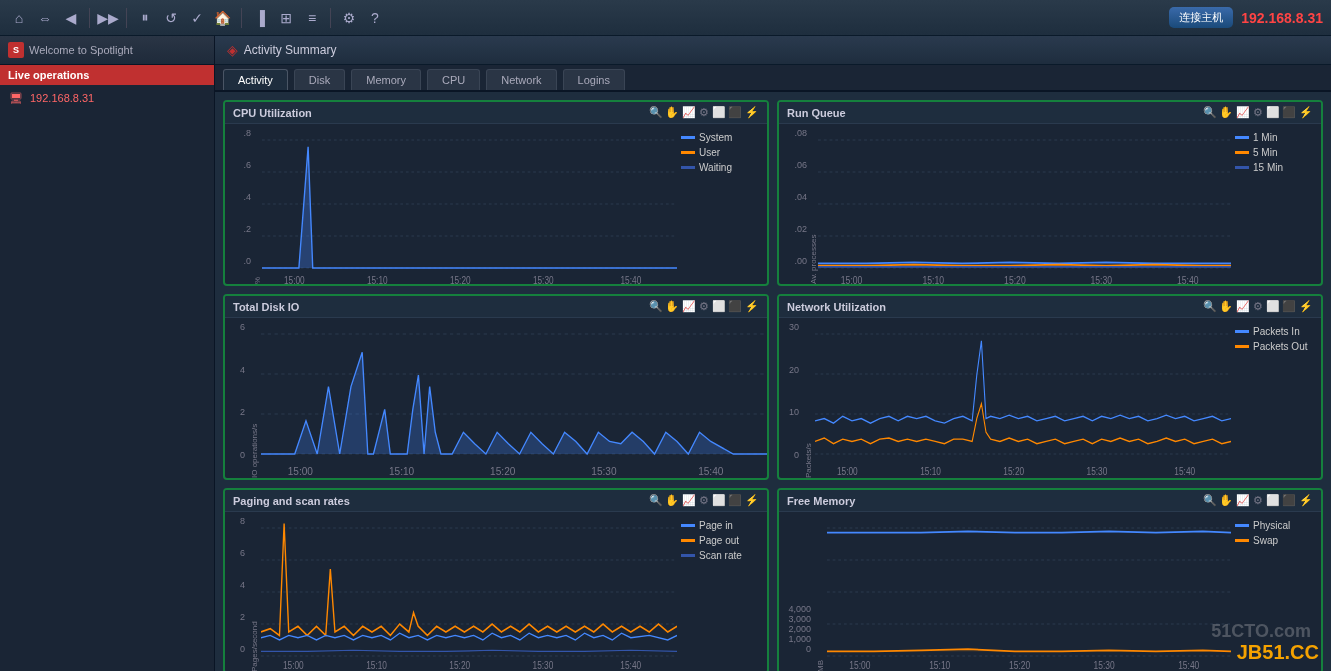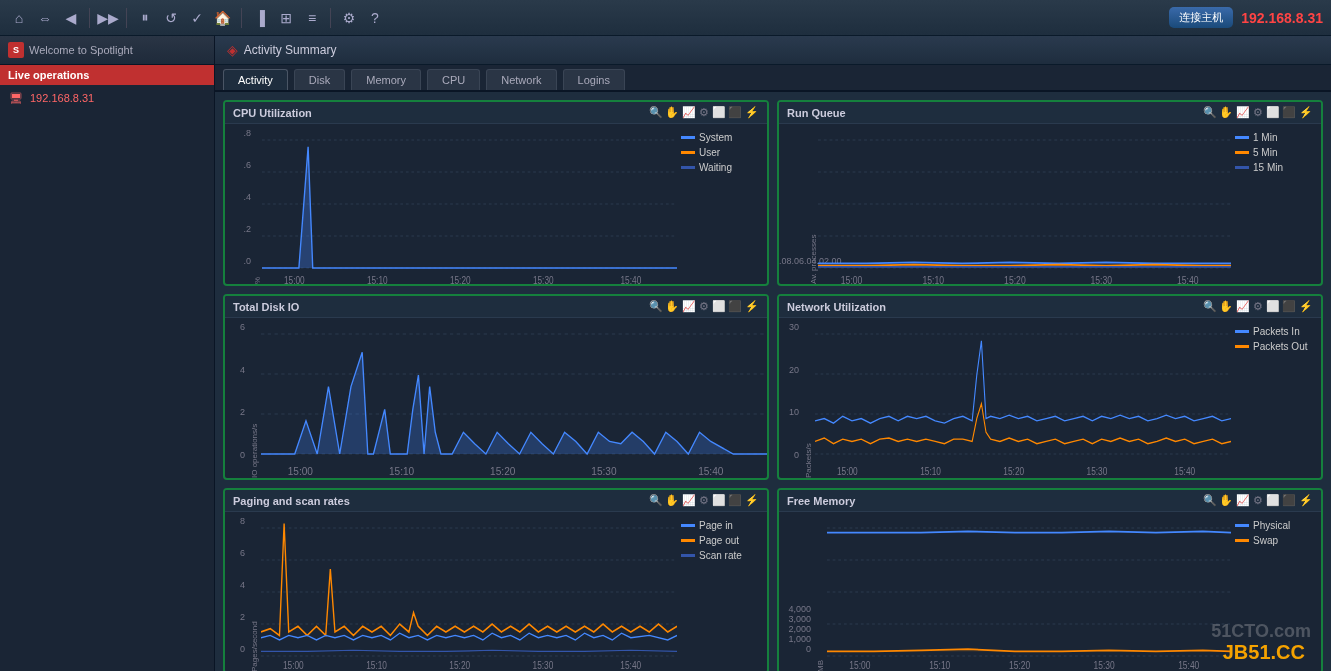--- a/index.html
+++ b/index.html
@@ -197,21 +197,21 @@
       position: absolute;
       bottom: 30px;
       right: 10px;
       color: rgba(200,200,200,0.3);
       font-size: 18px;
       font-weight: bold;
     }
     .watermark2 {
       position: absolute;
       bottom: 8px;
-      right: 16px;
+      right: 2px;
       color: #f5a200;
       font-size: 20px;
       font-weight: bold;
     }
   </style>
 </head>
 <body>
 
 <div class="toolbar">
   <div class="toolbar-icon">⌂</div>
@@ -333,21 +333,21 @@
             <span class="chart-ctrl-icon">🔍</span>
             <span class="chart-ctrl-icon">✋</span>
             <span class="chart-ctrl-icon">📈</span>
             <span class="chart-ctrl-icon">⚙</span>
             <span class="chart-ctrl-icon">⬜</span>
             <span class="chart-ctrl-icon">⬛</span>
             <span class="chart-ctrl-icon">⚡</span>
           </div>
         </div>
         <div class="chart-body">
-          <div style="display:flex; flex-direction:row; justify-content:space-between; align-items:flex-end; width:30px; padding:4px 2px 18px 0; font-size:9px; color:#778;text-align:center;">
+          <div style="display:flex; flex-direction:column; justify-content:space-between; align-items:flex-end; width:30px; padding:4px 2px 18px 0; font-size:9px; color:#778;text-align:center;">
             <span>.08</span>
             <span>.06</span>
             <span>.04</span>
             <span>.02</span>
             <span>.00</span>
           </div>
           <div style="font-size:8px; color:#778; writing-mode:vertical-lr; transform:rotate(180deg); display:flex; align-items:center; padding-bottom:16px;">Av. processes</div>
           <div class="chart-area">
             <svg class="chart-svg" viewBox="0 0 430 140" preserveAspectRatio="none">
               <line x1="0" y1="14" x2="430" y2="14" stroke="#2a3a4e" stroke-width="1" stroke-dasharray="3,3"></line>

